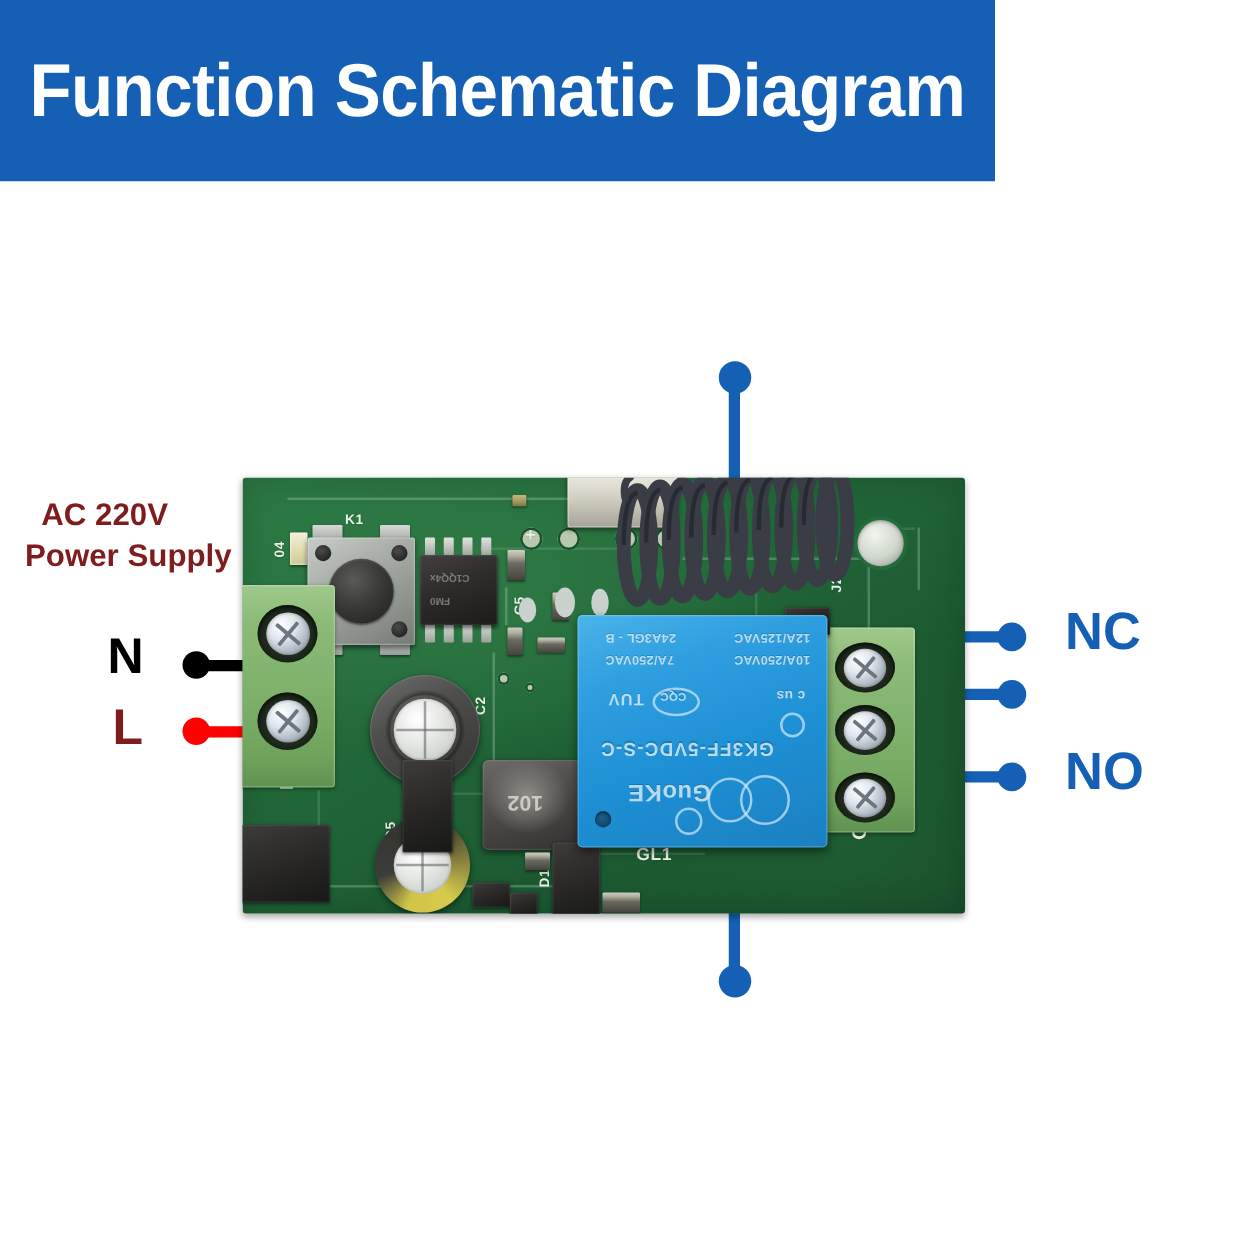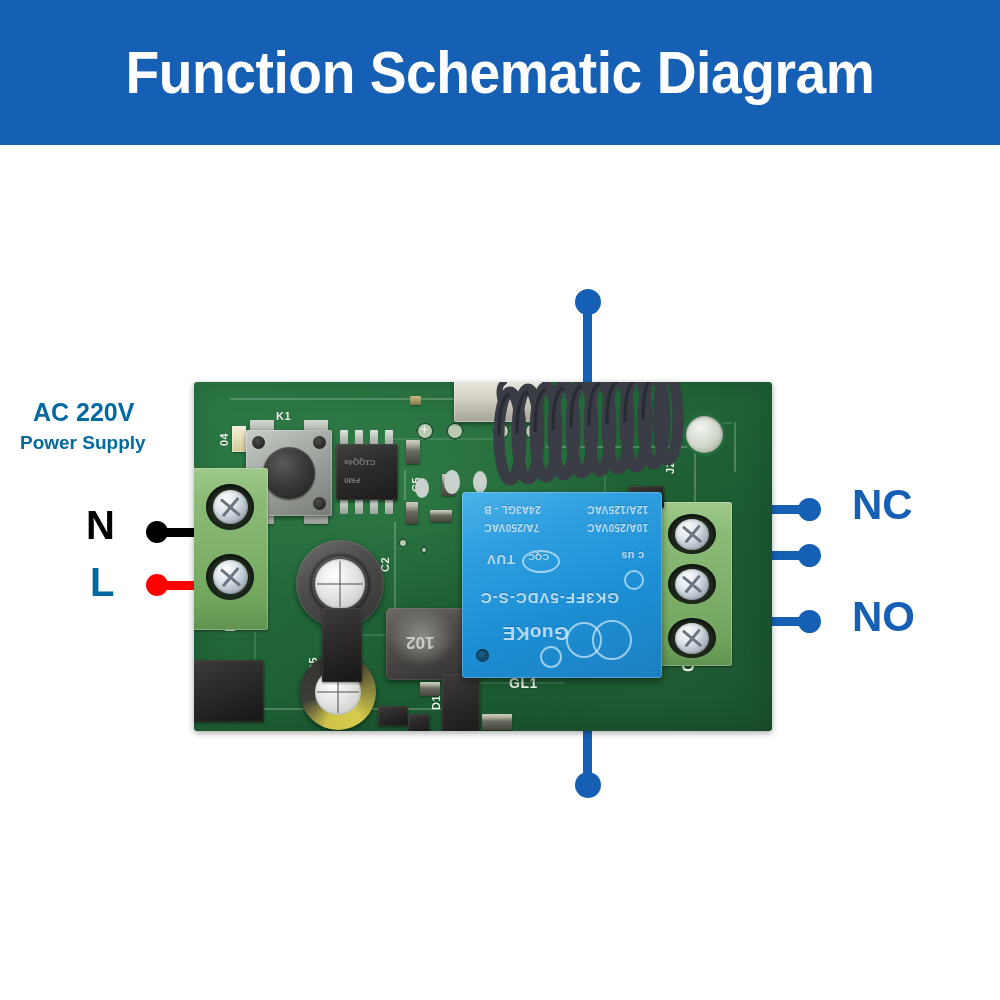--- a/index.html
+++ b/index.html
@@ -7,38 +7,38 @@
     width:1000px;height:1000px;
     background:#ffffff;
     font-family:"Liberation Sans", sans-serif;
     overflow:hidden;
     position:relative;
   }
   #root{position:relative;width:1000px;height:1000px;}
 
   
   .banner{
-    position:absolute;left:0;top:0;width:1000px;height:145px;
+    position:absolute;left:0;top:0;width:796px;height:145px;
     background:#1560b4;
     display:flex;align-items:center;justify-content:center;
   }
   .banner-title{
     color:#ffffff;
     font-size:60px;
     font-weight:bold;
     letter-spacing:-0.5px;
     transform:scaleX(0.92);
     white-space:nowrap;
     font-family:"Liberation Sans", sans-serif;
   }
 
   
   .lbl{position:absolute;font-weight:bold;white-space:nowrap;line-height:1;}
   .lbl-blue{color:#1560b4;}
-  .lbl-red{color:#0369a1;}
+  .lbl-red{color:#7f1d1d;}
   .lbl-black{color:#000000;}
 
   
   .lead-v{position:absolute;width:9px;background:#1560b4;}
   .lead-h{position:absolute;height:9px;}
   .dot{position:absolute;border-radius:50%;}
   .dot-blue{background:#1560b4;}
   .dot-black{background:#000000;}
   .dot-red{background:#ff0000;}
 
@@ -234,21 +234,21 @@
 <div id="root">
 
   <div class="banner">
     <div class="banner-title">Function Schematic Diagram</div>
   </div>
 
   <div class="dot dot-blue" style="left:575px;top:289px;width:26px;height:26px;"></div>
   <div class="lead-v" style="left:583px;top:300px;height:132px;"></div>
 
   <div class="lbl lbl-red" style="left:33px;top:400px;font-size:25px;">AC 220V</div>
-  <div class="lbl lbl-red" style="left:20px;top:433px;font-size:19px;">Power Supply</div>
+  <div class="lbl lbl-red" style="left:20px;top:433px;font-size:25px;">Power Supply</div>
 
   <div class="lbl lbl-black" style="left:86px;top:505px;font-size:40px;">N</div>
   <div class="dot dot-black" style="left:146px;top:521px;width:22px;height:22px;"></div>
   <div class="lead-h" style="left:156px;top:528px;width:92px;background:#000000;"></div>
 
   <div class="lbl lbl-red" style="left:90px;top:562px;font-size:40px;">L</div>
   <div class="dot dot-red" style="left:146px;top:574px;width:22px;height:22px;"></div>
   <div class="lead-h" style="left:156px;top:581px;width:92px;background:#ff0000;"></div>
 
   <div class="lead-h" style="left:722px;top:505px;width:82px;background:#1560b4;"></div>

